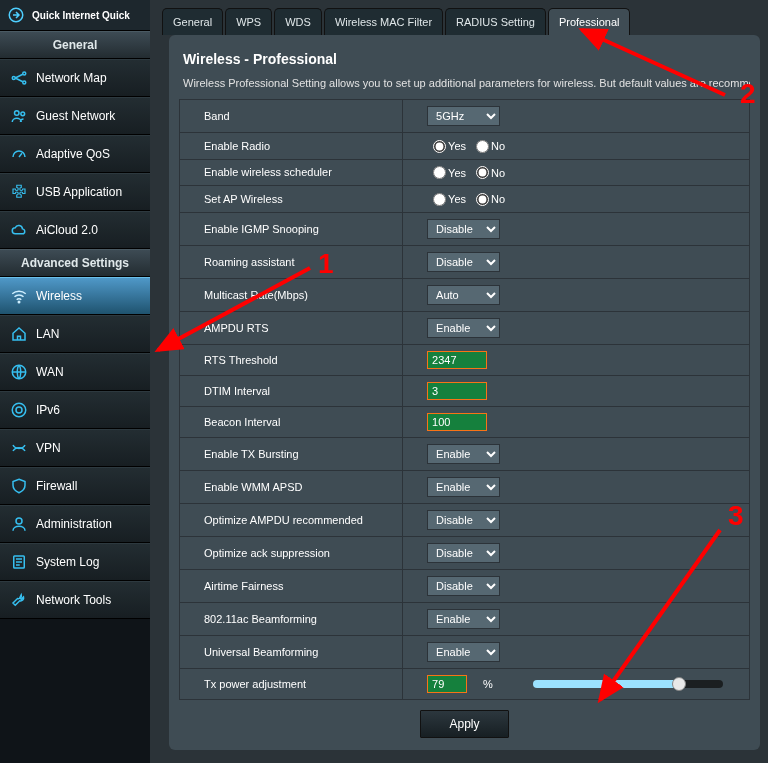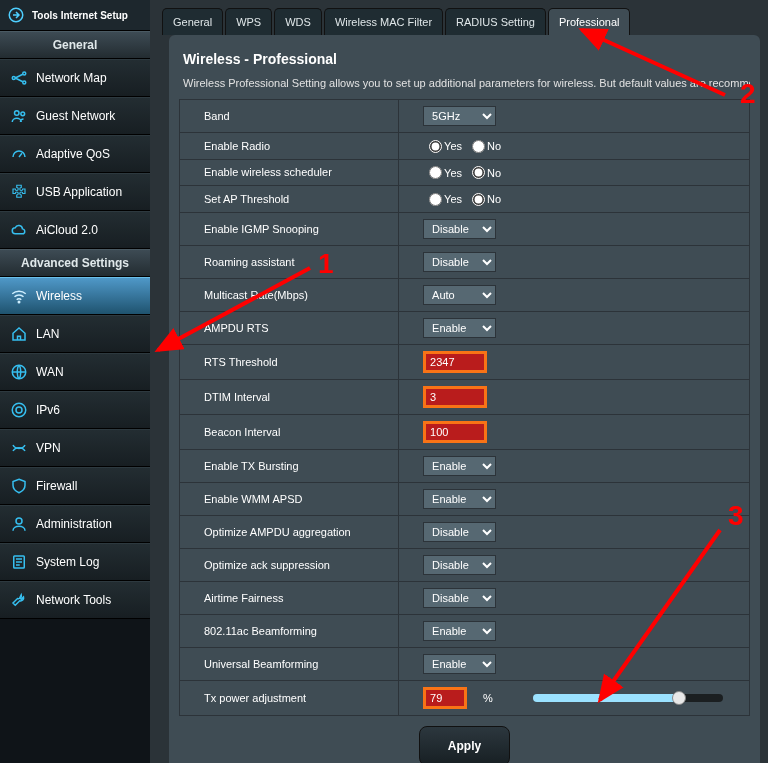--- a/index.html
+++ b/index.html
@@ -16,25 +16,25 @@
 .tabs{display:flex;gap:2px;padding:8px 10px 0 12px;background:#2b3338;align-items:flex-end}
 .tab{background:#1f2c32;color:#dfe6e8;padding:7px 10px;font-size:11px;border-radius:5px 5px 0 0;border:1px solid #111;border-bottom:none;cursor:pointer}
 .tab.active{background:#3f4c54;color:#fff}
 .panel{margin:0 8px 8px 19px;background:#3f4c54;border-radius:6px;padding:12px 10px 8px 10px}
 .panel-title{font-weight:bold;font-size:14px;color:#fff;margin:4px 0 10px 4px}
 .panel-desc{font-size:11px;color:#e2e2e2;margin:0 0 10px 4px;white-space:nowrap;overflow:hidden}
 table.form{width:100%;border-collapse:collapse}
 table.form td{border:1px solid #2c3339;padding:6px 24px;font-size:11px;color:#fff}
 table.form td.lbl{width:225px}
 .sel{background:#566872;color:#fff;border:1px solid #2c3339;font-size:11px;padding:2px 4px;width:73px}
-.inp{background:#b91c1c;color:#fff;border:3px solid #f97316;font-size:11px;padding:2px 4px;width:50px}
+.inp{background:#15803d;color:#fff;border:1px solid #f97316;font-size:11px;padding:2px 4px;width:50px}
 input[type=radio]{accent-color:#fff;margin:0 2px 0 6px;vertical-align:middle}
 .radio-label{vertical-align:middle;margin-right:4px}
 .apply-row{text-align:center;padding:10px 0 4px 0}
-.apply-btn{background:linear-gradient(#2c373e,#171f23);color:#fff;border:1px solid #111;border-radius:8px;padding:12px 28px;font-weight:bold;font-size:12px;cursor:pointer}
+.apply-btn{background:linear-gradient(#2c373e,#171f23);color:#fff;border:1px solid #111;border-radius:1px;padding:6px 28px;font-weight:normal;font-size:12px;cursor:pointer}
 .slider-wrap{display:inline-flex;align-items:center;gap:16px}
 .slider{appearance:none;-webkit-appearance:none;width:190px;height:8px;border-radius:5px;background:linear-gradient(to right,#9be2ff 0%,#9be2ff 79%,#1b1f21 79%,#1b1f21 100%);outline:none;vertical-align:middle}
 .slider::-webkit-slider-thumb{-webkit-appearance:none;width:14px;height:14px;border-radius:50%;background:#e8e8e8;border:1px solid #888}
 .slider::-moz-range-thumb{width:14px;height:14px;border-radius:50%;background:#e8e8e8;border:1px solid #888}
 
 .anno{position:absolute;pointer-events:none}
 .anno-num{color:#ff0000;font-size:28px;font-weight:bold;font-family:Arial}
 svg{overflow:visible}
 </style>
 </head>
@@ -42,21 +42,21 @@
 
 <div class="container">
   <div class="sidebar">
     <div class="quicksetup">
       <span class="ic">
           <svg width="18" height="18" viewBox="0 0 24 24" fill="none" stroke="currentColor" stroke-width="2">
             <circle cx="12" cy="12" r="9"></circle>
             <path d="M8 12h8M12 8l4 4-4 4"></path>
           </svg>
         </span>
-      <span class="txt">Tools Internet Setup</span>
+      <span class="txt">Quick Internet Quick</span>
     </div>
     <div class="section-header">General</div>
 
     <div class="menu-item">
         <span class="ic">
           <svg width="18" height="18" viewBox="0 0 24 24" fill="none" stroke="currentColor" stroke-width="2">
             <circle cx="5" cy="12" r="2"></circle>
             <circle cx="19" cy="6" r="2"></circle>
             <circle cx="19" cy="18" r="2"></circle>
             <path d="M7 12l10-5M7 12l10 5"></path>
@@ -206,21 +206,21 @@
             </tr>
         <tr>
               <td class="lbl">Enable Radio</td>
             <td><input type="radio" checked="" style=""><span class="radio-label">Yes</span><input type="radio" style=""><span class="radio-label">No</span></td>
             </tr>
         <tr>
               <td class="lbl">Enable wireless scheduler</td>
             <td><input type="radio" style=""><span class="radio-label">Yes</span><input type="radio" checked="" style=""><span class="radio-label">No</span></td>
             </tr>
         <tr>
-              <td class="lbl">Set AP Threshold</td>
+              <td class="lbl">Set AP Wireless</td>
             <td><input type="radio" style=""><span class="radio-label">Yes</span><input type="radio" checked="" style=""><span class="radio-label">No</span></td>
             </tr>
         <tr>
               <td class="lbl">Enable IGMP Snooping</td>
             <td><select class="sel"><option>Disable</option></select></td>
             </tr>
         <tr>
               <td class="lbl">Roaming assistant</td>
             <td><select class="sel"><option>Disable</option></select></td>
             </tr>
@@ -246,21 +246,21 @@
             </tr>
         <tr>
               <td class="lbl">Enable TX Bursting</td>
             <td><select class="sel"><option>Enable</option></select></td>
             </tr>
         <tr>
               <td class="lbl">Enable WMM APSD</td>
             <td><select class="sel"><option>Enable</option></select></td>
             </tr>
         <tr>
-              <td class="lbl">Optimize AMPDU aggregation</td>
+              <td class="lbl">Optimize AMPDU recommended</td>
             <td><select class="sel"><option>Disable</option></select></td>
             </tr>
         <tr>
               <td class="lbl">Optimize ack suppression</td>
             <td><select class="sel"><option>Disable</option></select></td>
             </tr>
         <tr>
               <td class="lbl">Airtime Fairness</td>
             <td><select class="sel"><option>Disable</option></select></td>
             </tr>

